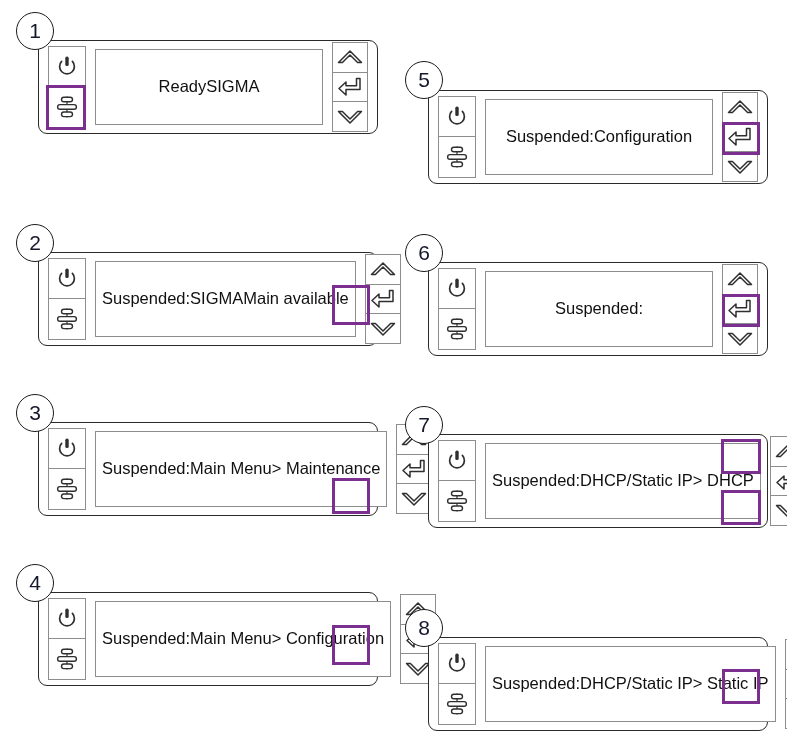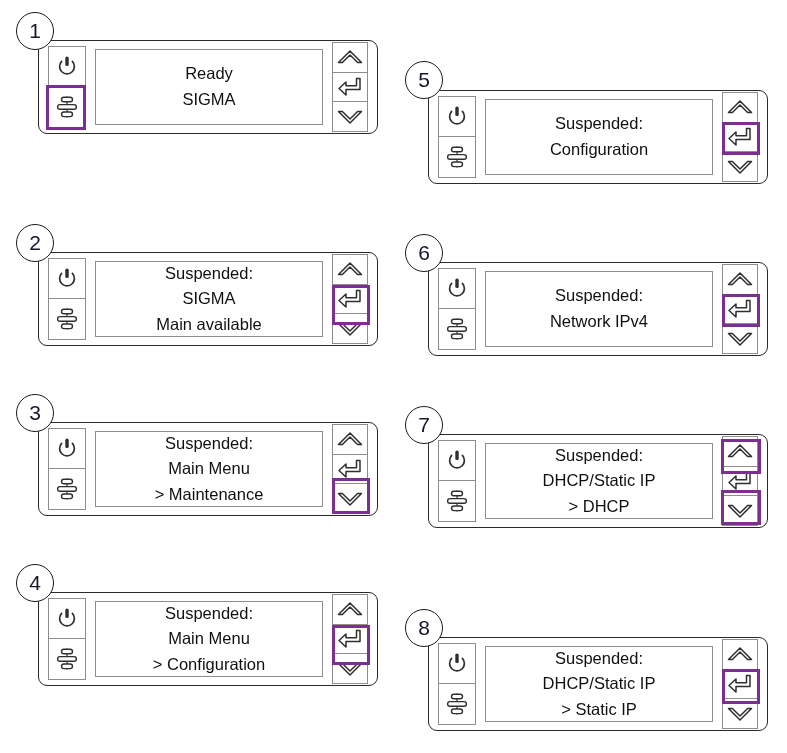--- a/index.html
+++ b/index.html
@@ -68,21 +68,21 @@
 
   
   .screen {
     flex: 1 1 auto;
     box-sizing: border-box;
     border: 1.2px solid #8d8d8d;
     background: #ffffff;
     margin: 0 9px;
     align-self: stretch;
     display: flex;
-    flex-direction: column;
+    flex-direction: row;
     justify-content: center;
     align-items: center;
     padding: 4px 6px;
   }
   .screen-line {
     font-size: 16.5px;
     color: #101010;
     line-height: 1.55;
     white-space: nowrap;
   }
@@ -393,21 +393,20 @@
               <line x1="12" y1="2.5" x2="12" y2="23.5" stroke-width="1.2"></line>
               <rect x="6.5" y="3.2" width="11" height="4.6" rx="2.3" fill="#ffffff"></rect>
               <rect x="2.6" y="10.6" width="18.8" height="4.6" rx="2.3" fill="#ffffff"></rect>
               <rect x="6.5" y="18.0" width="11" height="4.6" rx="2.3" fill="#ffffff"></rect>
             </svg>
           </span>
         </div>
       </div>
       <div class="screen">
         <div class="screen-line">Suspended:</div>
-        <div class="screen-line">Network IPv4</div>
       </div>
       <div class="right-keys">
         <div class="key">
           <span>
             <svg width="28" height="20" viewBox="0 0 28 20" fill="none" stroke="#2f2f2f" stroke-width="1.5" stroke-linejoin="round">
               <path d="M2.5 15.5 L14 4 L25.5 15.5 L21.6 15.5 L14 8 L6.4 15.5 Z"></path>
             </svg>
           </span>
         </div>
         <div class="key">

